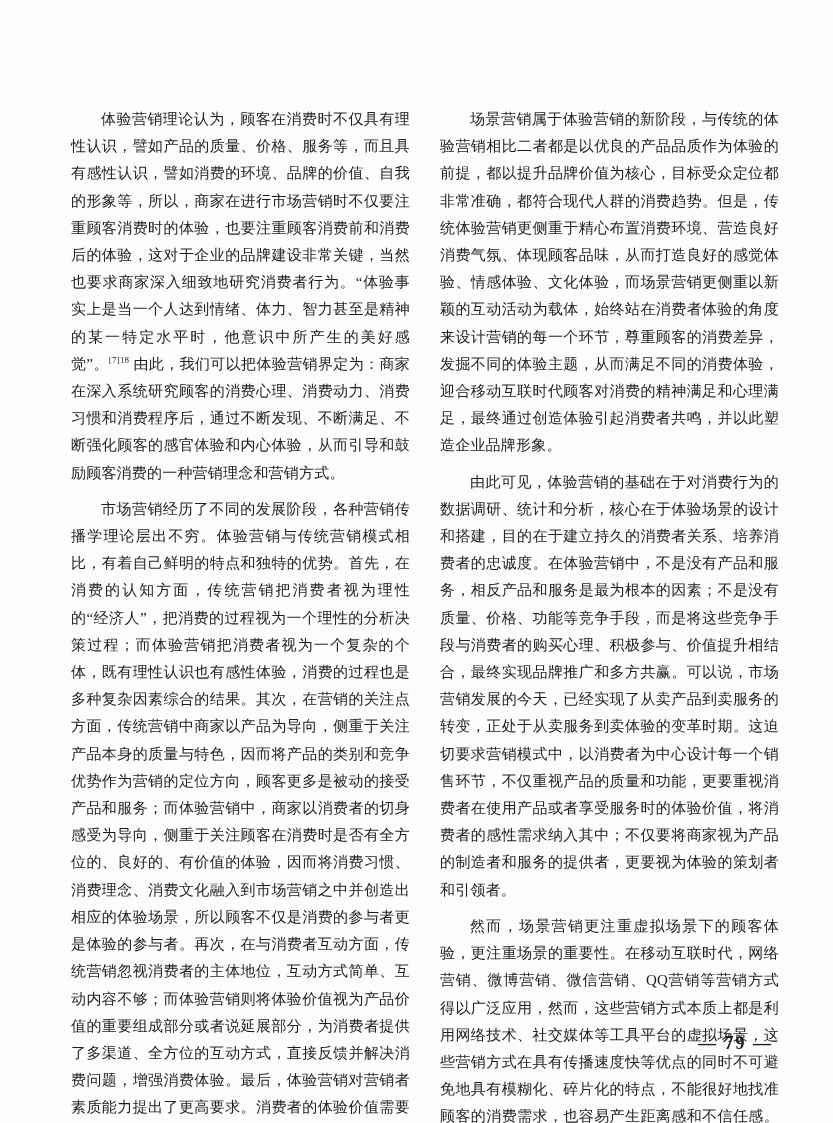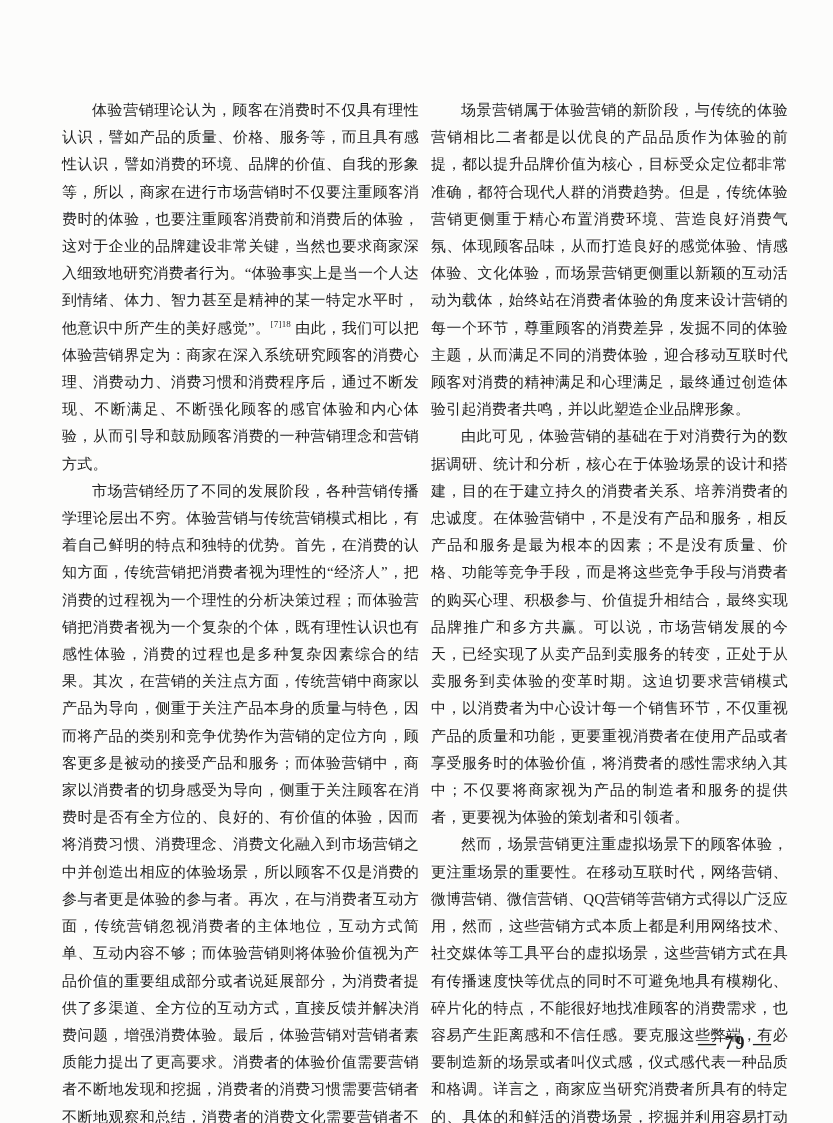--- a/index.html
+++ b/index.html
@@ -21,21 +21,21 @@
   }
   .columns {
     display: flex;
     gap: 12px;
   }
   .column {
     width: 357px;
     flex: 0 0 357px;
   }
   .para {
-    margin: 0;
+    margin: 9px;
     text-indent: 2em;
     text-align: justify;
     font-size: 15px;
     line-height: 27.2px;
     letter-spacing: 0.2px;
     word-break: break-all;
   }
   .cite {
     font-size: 9px;
     line-height: 0;

